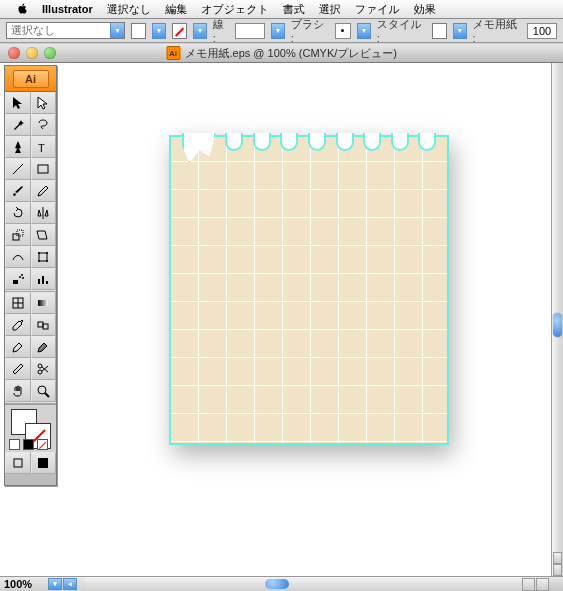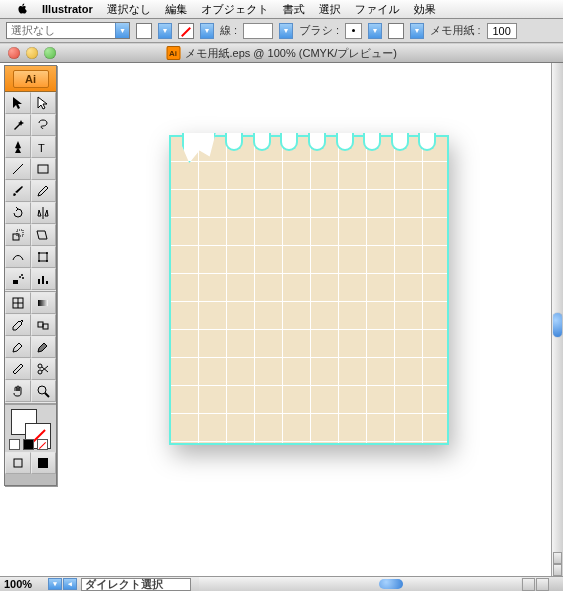--- a/index.html
+++ b/index.html
@@ -111,20 +111,21 @@
   <div class="mini-swatch noline"></div>
   <div class="dd-blue">▾</div>
   <span class="lbl">線 :</span>
   <div class="numfld">
       <span></span>
     </div>
   <div class="dd-blue">▾</div>
   <span class="lbl">ブラシ :</span>
   <div class="brush-sw"></div>
   <div class="dd-blue">▾</div>
+  <span class="lbl">スタイル :</span>
   <div class="mini-swatch"></div>
   <div class="dd-blue">▾</div>
   <span class="lbl">メモ用紙 :</span>
   <div class="numfld" style="width:30px">
       <span>100</span>
     </div>
 </div>
 
 <div class="winbar">
   <div class="traffic">
@@ -360,22 +361,19 @@
   <div class="btn up"></div>
   <div class="btn dn"></div>
 </div>
 
 <div class="statusbar">
   <div class="sb-zoom">
     <span>100%</span>
   </div>
   <div class="sb-dd">▾</div>
   <div class="sb-dd" style="margin-left:1px">◂</div>
-  <div class="sb-sel">
-    <span>ダイレクト選択</span>
-  </div>
   <div class="sb-scroll">
     <div class="thumb"></div>
   </div>
   <div class="sb-arrow"></div>
   <div class="sb-arrow"></div>
   <div class="sb-grip"></div>
 </div>
 
 </body></html>

